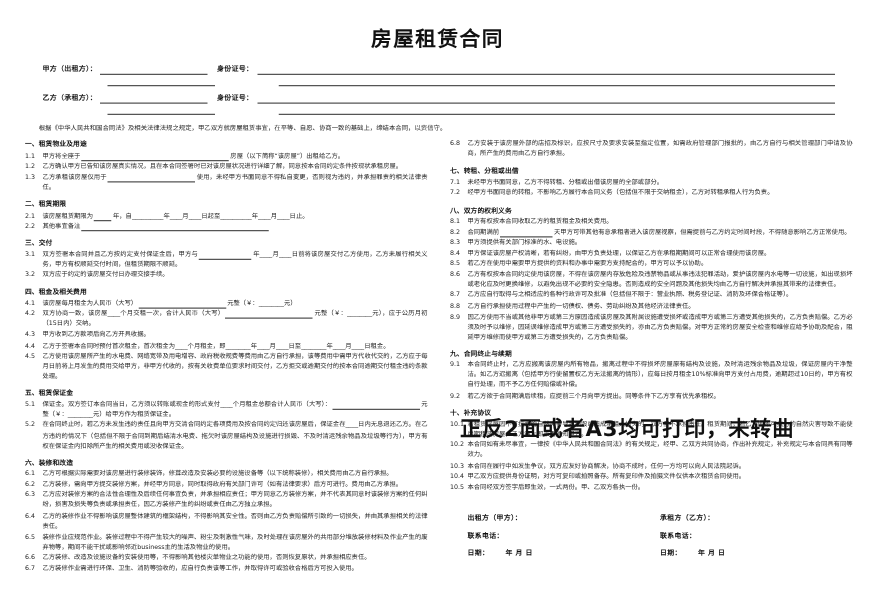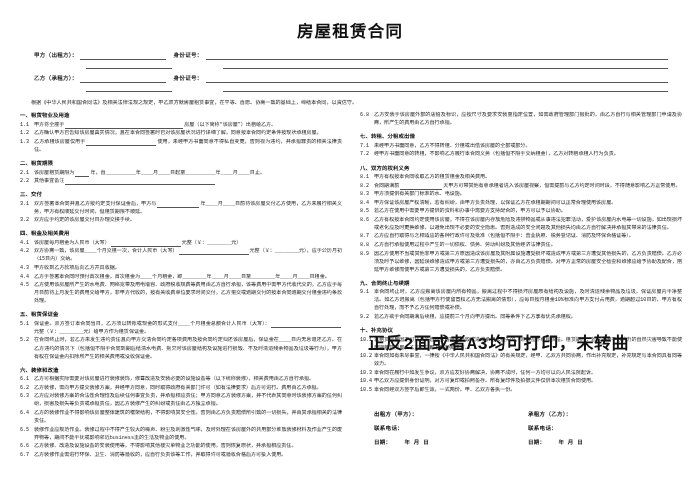--- a/index.html
+++ b/index.html
@@ -17,21 +17,20 @@
     -webkit-font-smoothing: antialiased;
   }
 
   .page {
     position: relative;
     width: 700px;
     height: 382px;
     box-sizing: border-box;
     padding: 14px 20px 6px 20px;
     background: #ffffff;
-    font-family: Liberation Mono, monospace;
   }
 
   
   .doc-title {
     text-align: center;
     font-size: 16.5px;
     font-weight: 700;
     letter-spacing: 1.2px;
     margin: 4px 0 9px 0;
     color: #111;

